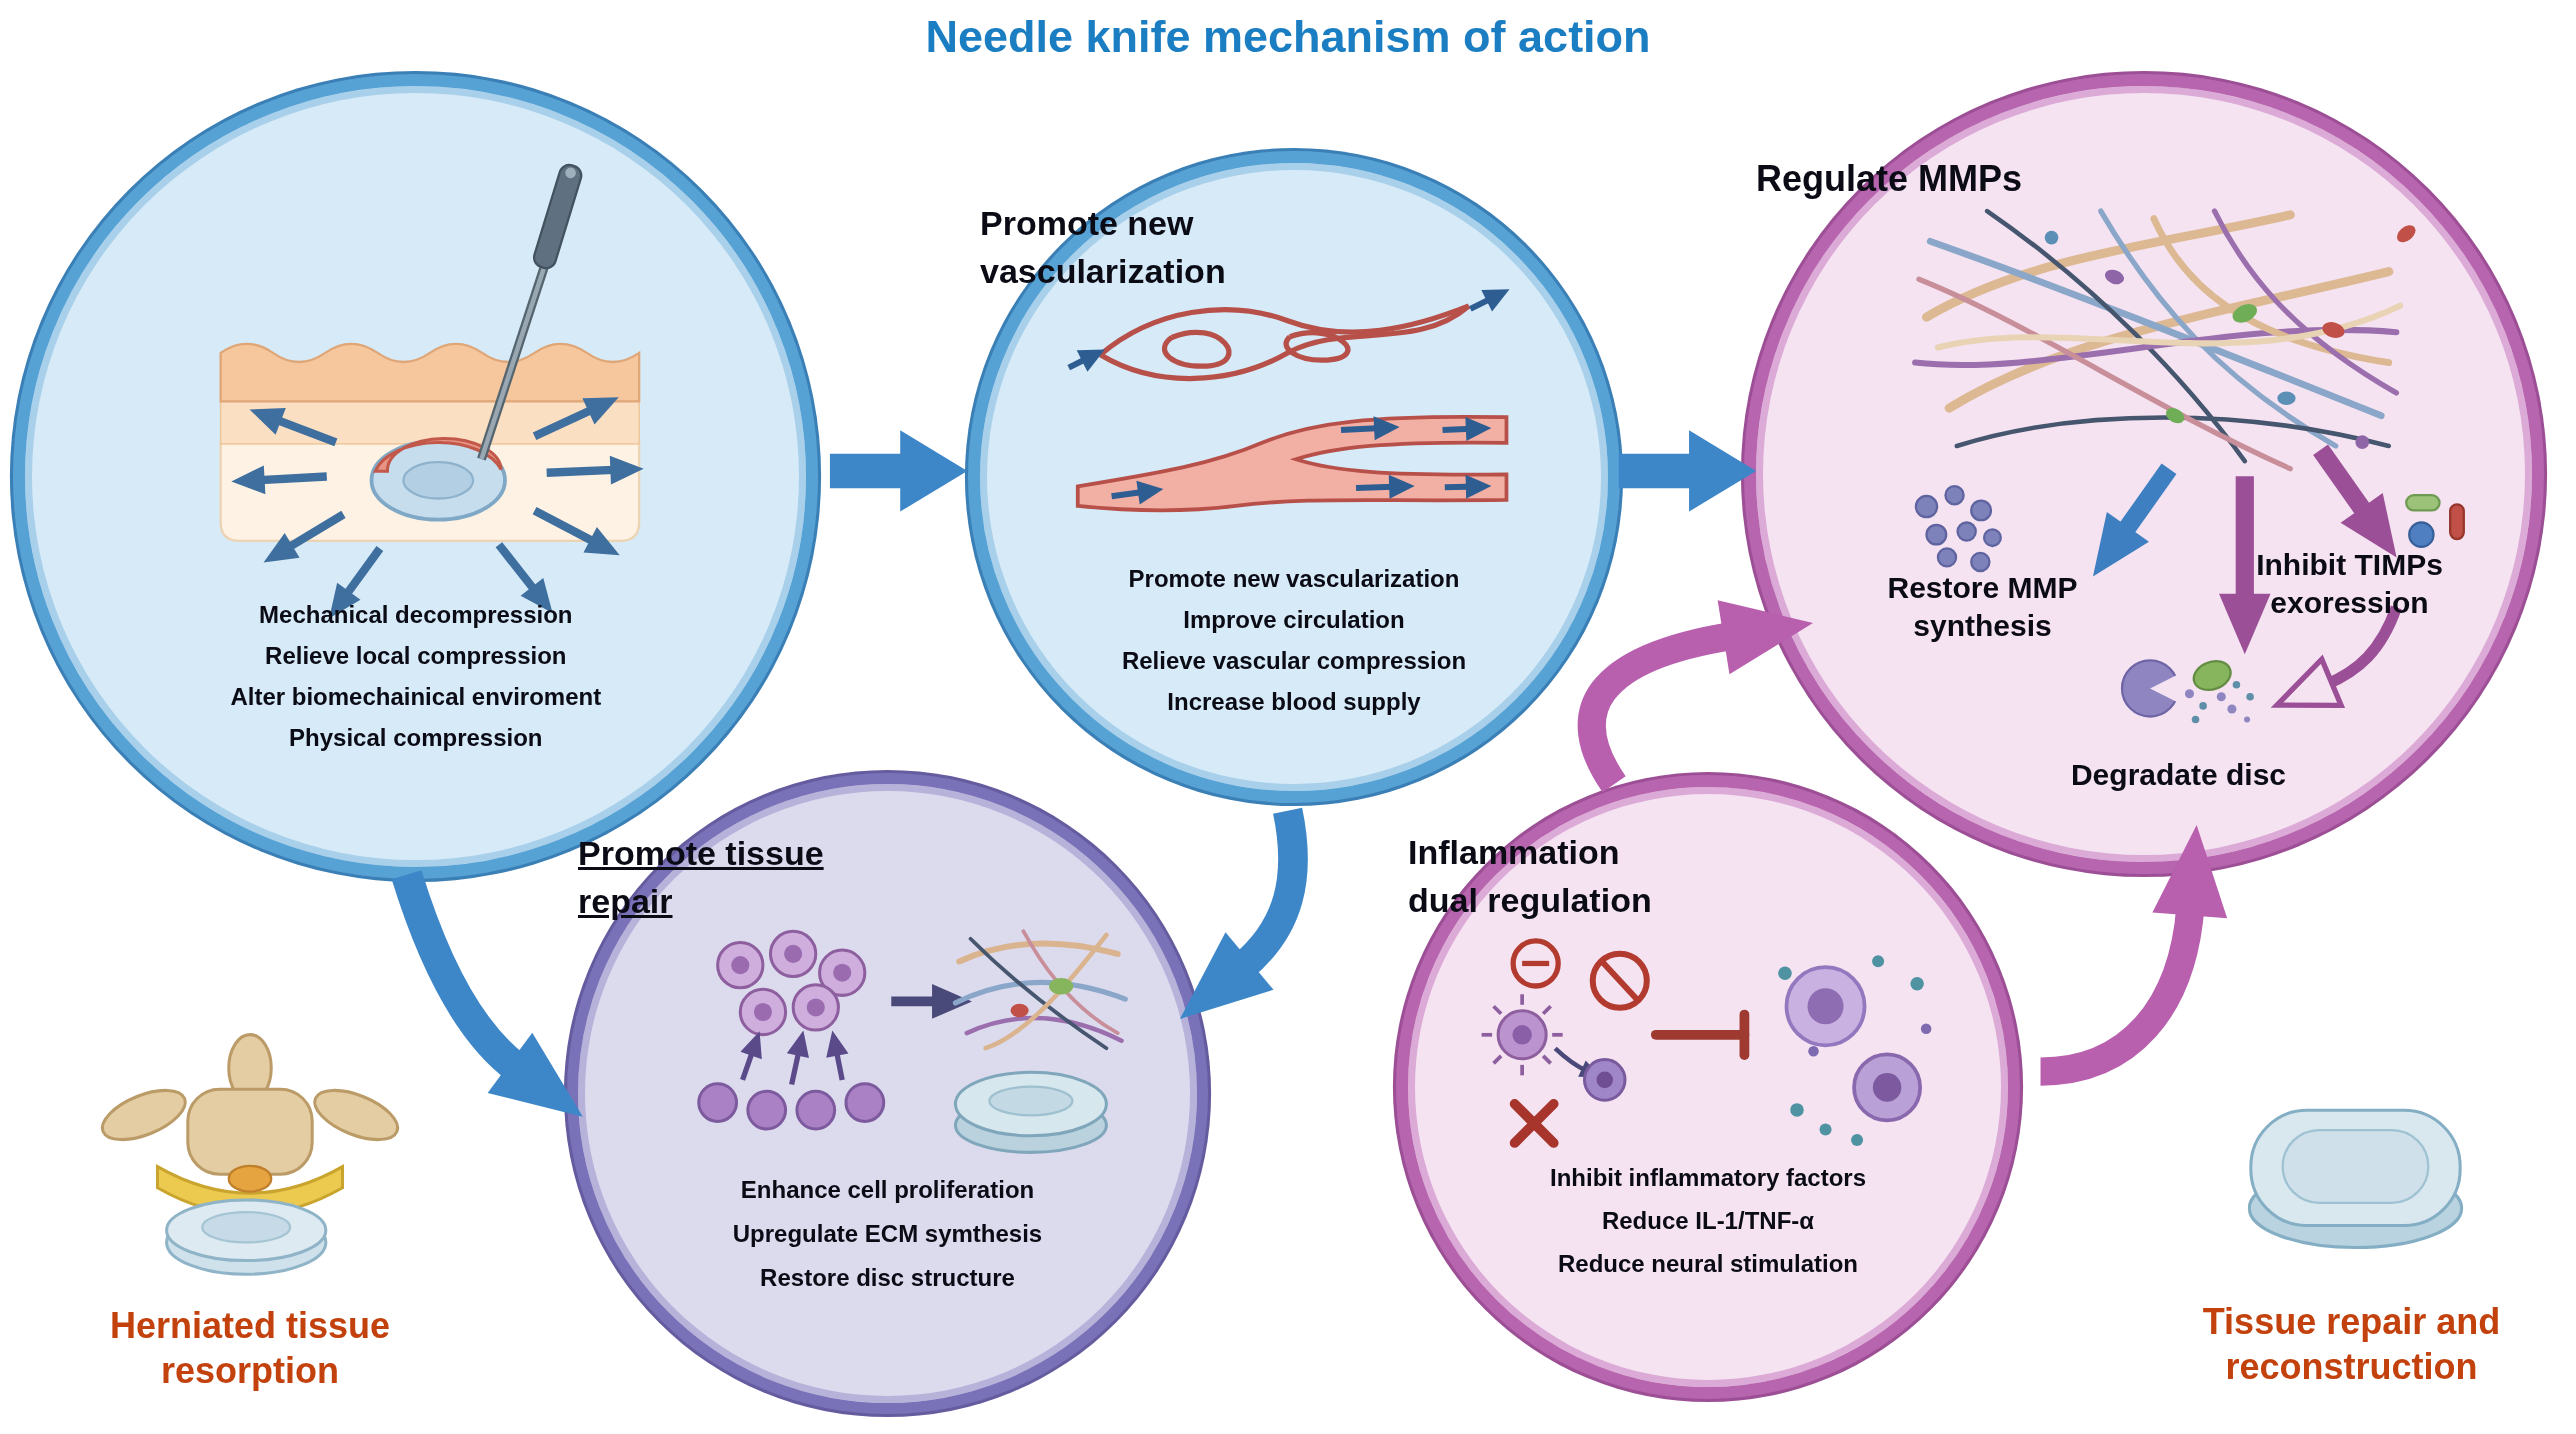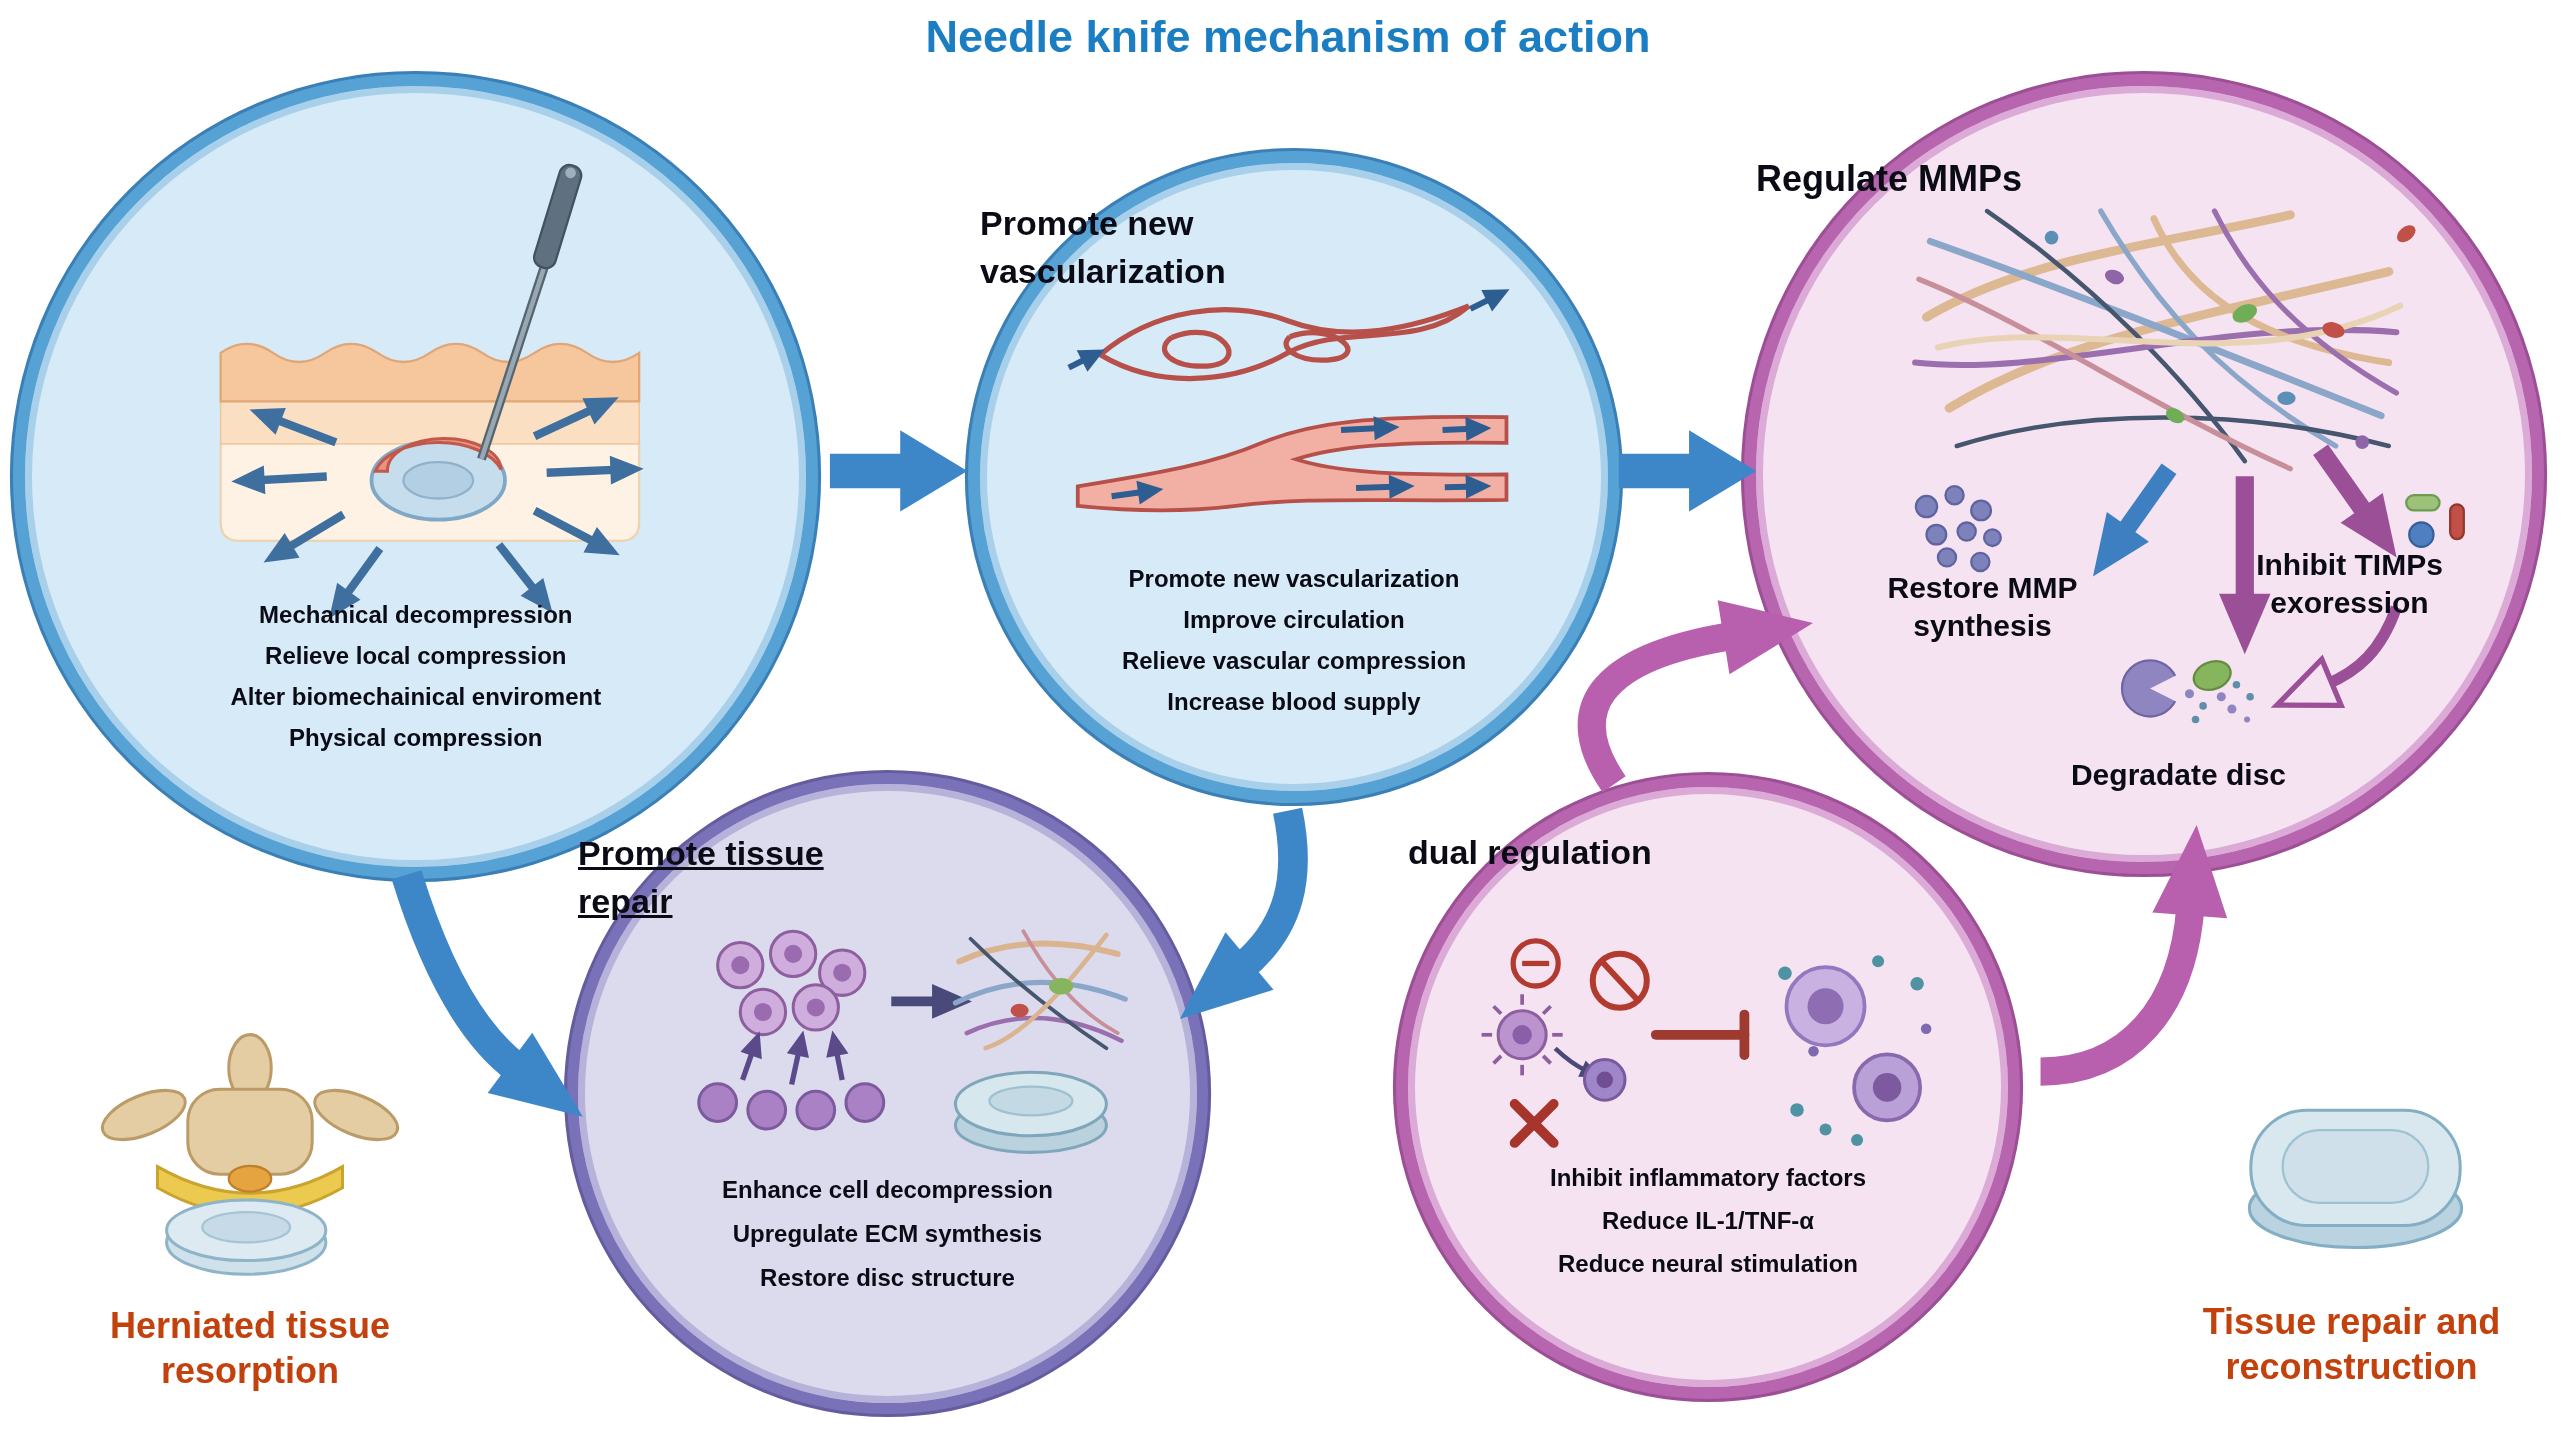--- a/index.html
+++ b/index.html
@@ -253,28 +253,29 @@
       </g>
       <ellipse cx="640" cy="268" rx="16" ry="11" fill="#86b55e"></ellipse>
       <ellipse cx="585" cy="300" rx="12" ry="9" fill="#c05048"></ellipse>
       <g>
         <ellipse cx="600" cy="452" rx="100" ry="36" fill="#b9d2de" stroke="#7fa6ba" stroke-width="4"></ellipse>
         <ellipse cx="600" cy="424" rx="100" ry="42" fill="#d6e7ee" stroke="#7fa6ba" stroke-width="4"></ellipse>
         <ellipse cx="600" cy="420" rx="55" ry="19" fill="#c3dae5" stroke="#9fc0cf" stroke-width="3"></ellipse>
       </g>
     </svg>
     <div class="body-lines" style="top:384px;">
-      <div style="line-height:44px;">Enhance cell decompression</div>
+      <div style="line-height:44px;">Enhance cell proliferation</div>
       <div style="line-height:44px;">Upregulate ECM symthesis</div>
       <div style="line-height:44px;">Restore disc structure</div>
     </div>
   </div>
 
   <div class="circle c-pink" style="left:1396px;top:775px;width:624px;height:624px;">
     <div class="ctitle" style="top:41px;">
+      <div>Inflammation</div>
       <div>dual regulation</div>
     </div>
     <svg class="fill-svg" viewBox="0 0 799 799">
       <defs>
         <marker id="ms5" markerUnits="userSpaceOnUse" markerWidth="34" markerHeight="30" refX="9" refY="15" orient="auto">
           <path d="M2 3 L30 15 L2 27 Z" fill="#4a4a7a"></path>
         </marker>
       </defs>
       <g stroke="#b23a2e" stroke-width="7" fill="none">
         <circle cx="170" cy="235" r="30"></circle>

